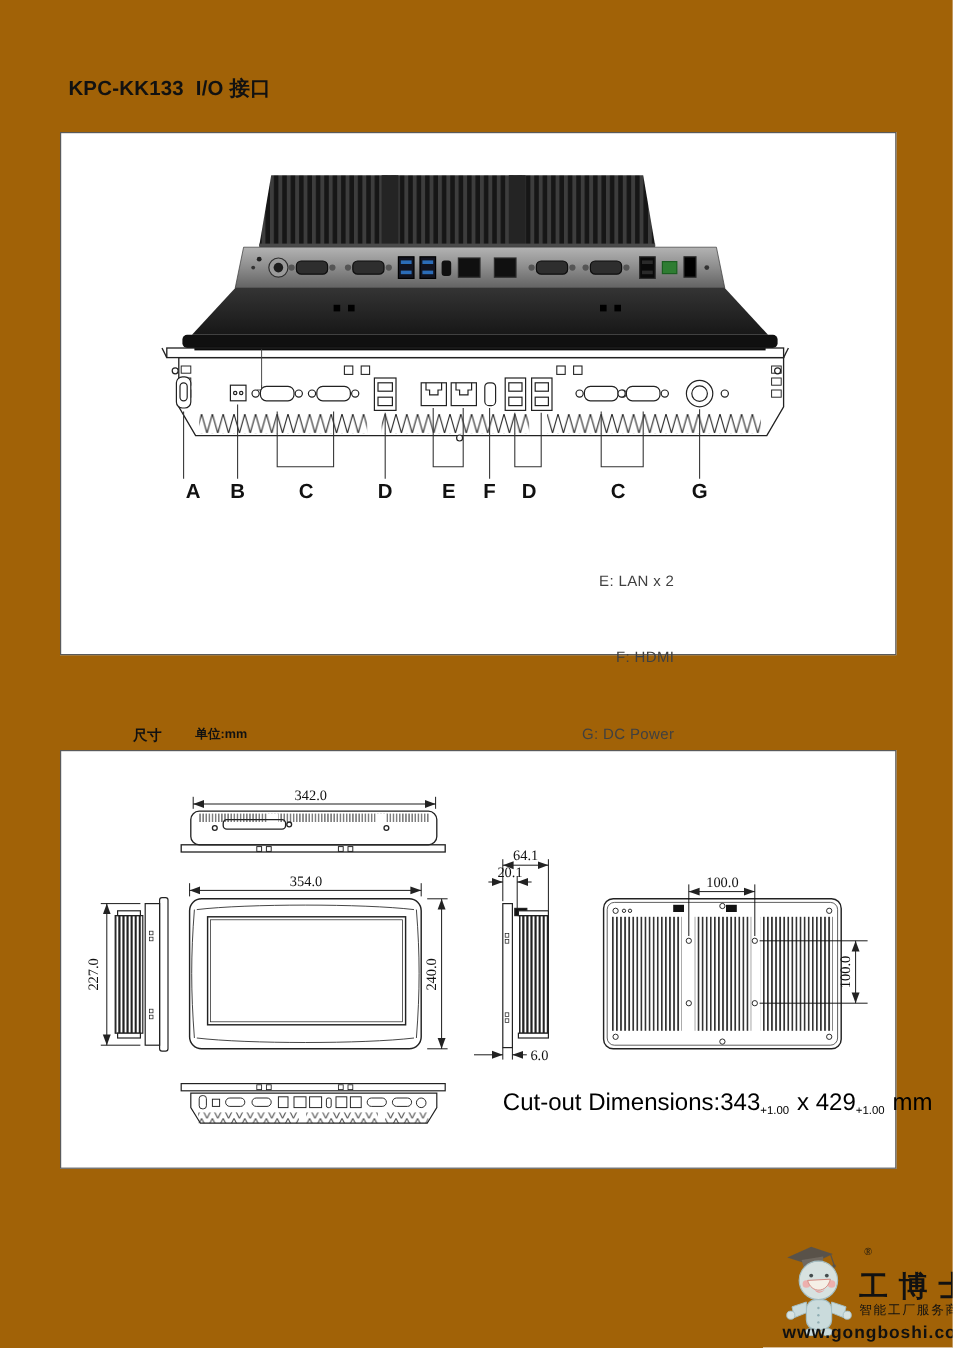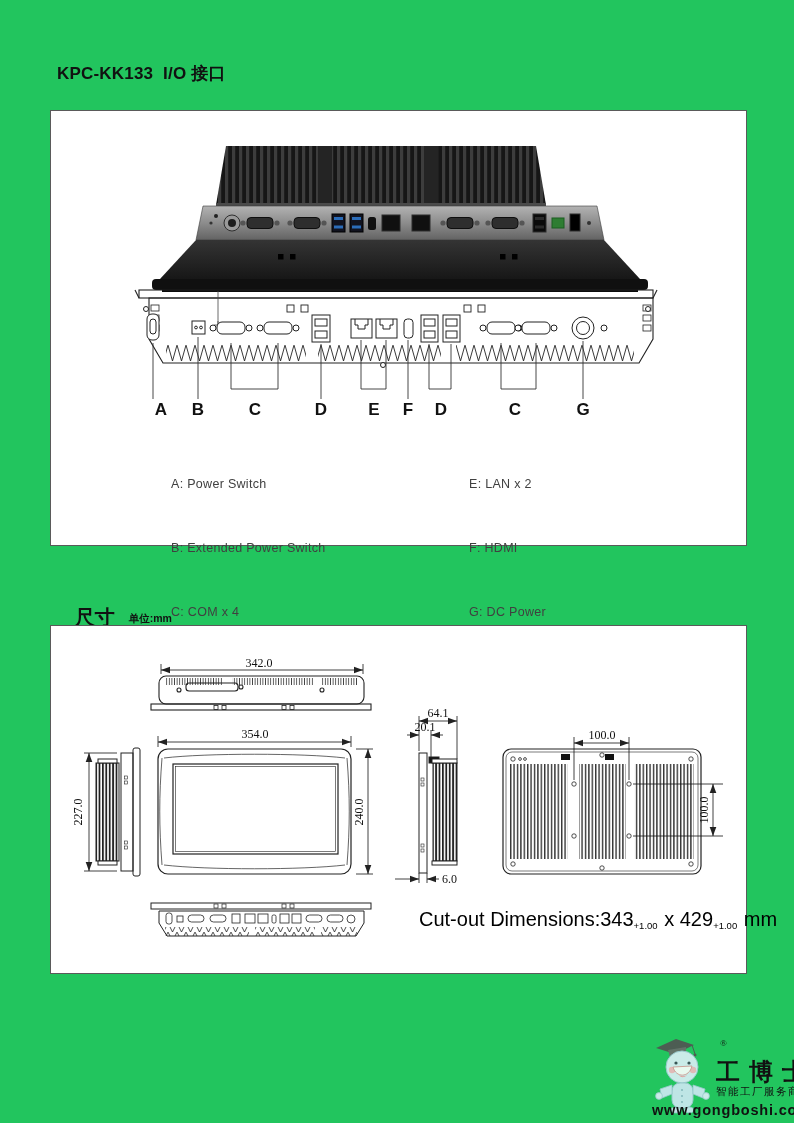--- a/index.html
+++ b/index.html
@@ -1,31 +1,31 @@
 <!DOCTYPE html>
 <html><head>
 <meta charset="utf-8">
 <style>
   html,body{margin:0;padding:0;background:#fff;}
-  .page{position:relative;width:794px;height:1123px;background:#22c55e;overflow:hidden;
+  .page{position:relative;width:794px;height:1123px;background:#a16207;overflow:hidden;
         font-family:"Liberation Sans",sans-serif;}
   .abs{position:absolute;}
   
   .doc-title{left:57px;top:62px;font-size:17px;font-weight:bold;color:#111;white-space:pre;letter-spacing:.2px;}
   .dim-heading{left:57px;top:586px;color:#111;white-space:pre;}
-  .dim-heading .h{font-size:20px;font-weight:bold;}
-  .dim-heading .u{font-size:10.5px;font-weight:bold;margin-left:14px;position:relative;top:-2px;}
+  .dim-heading .h{font-size:12px;font-weight:bold;margin-left:36px;}
+  .dim-heading .u{font-size:10.5px;font-weight:bold;margin-left:28px;position:relative;top:-2px;}
   
   .frame{border:1.5px solid #5a5a5a;background:#fff;}
   .box1{left:50px;top:110px;width:695px;height:434px;}
   .box2{left:50px;top:625px;width:695px;height:347px;text-align:center;}
   
   .legend-col{font-size:12.5px;color:#404040;letter-spacing:.3px;line-height:21.4px;white-space:pre;}
   .legend-left{left:120px;top:320px;}
-  .legend-right{left:418px;top:320px;}
+  .legend-right{left:434px;top:320px;text-align:right;}
   
   .cutout{left:368px;top:282px;font-family:Liberation Sans, sans-serif;font-size:20px;color:#000;white-space:pre;}
   .tol{display:inline-flex;flex-direction:row;font-size:9.5px;line-height:1;vertical-align:-3px;margin:0 1px 0 0;}
   .tol .t{display:block;}
   svg text{font-family:"Liberation Serif",serif;fill:#111;}
   svg text.lbl{font-family:"Liberation Sans",sans-serif;font-weight:bold;}
 </style>
 </head>
 <body>
 
@@ -242,26 +242,20 @@
         <text class="lbl" x="204" y="134">C</text>
         <text class="lbl" x="270" y="134">D</text>
         <text class="lbl" x="323" y="134">E</text>
         <text class="lbl" x="357" y="134">F</text>
         <text class="lbl" x="390" y="134">D</text>
         <text class="lbl" x="464" y="134">C</text>
         <text class="lbl" x="532" y="134">G</text>
       </g>
     </svg>
 
-    <div class="abs legend-col legend-left">
-      <div>A: Power Switch</div>
-      <div>B: Extended Power Switch</div>
-      <div>C: COM x 4</div>
-      <div>D: USB3.0 x 4+USB2.0 x 2</div>
-    </div>
     <div class="abs legend-col legend-right">
       <div>E: LAN x 2</div>
       <div>F: HDMI</div>
       <div>G: DC Power</div>
     </div>
   </div>
 
   <div class="abs dim-heading">
     <span class="h">尺寸</span><span class="u">单位:mm</span>
   </div>

